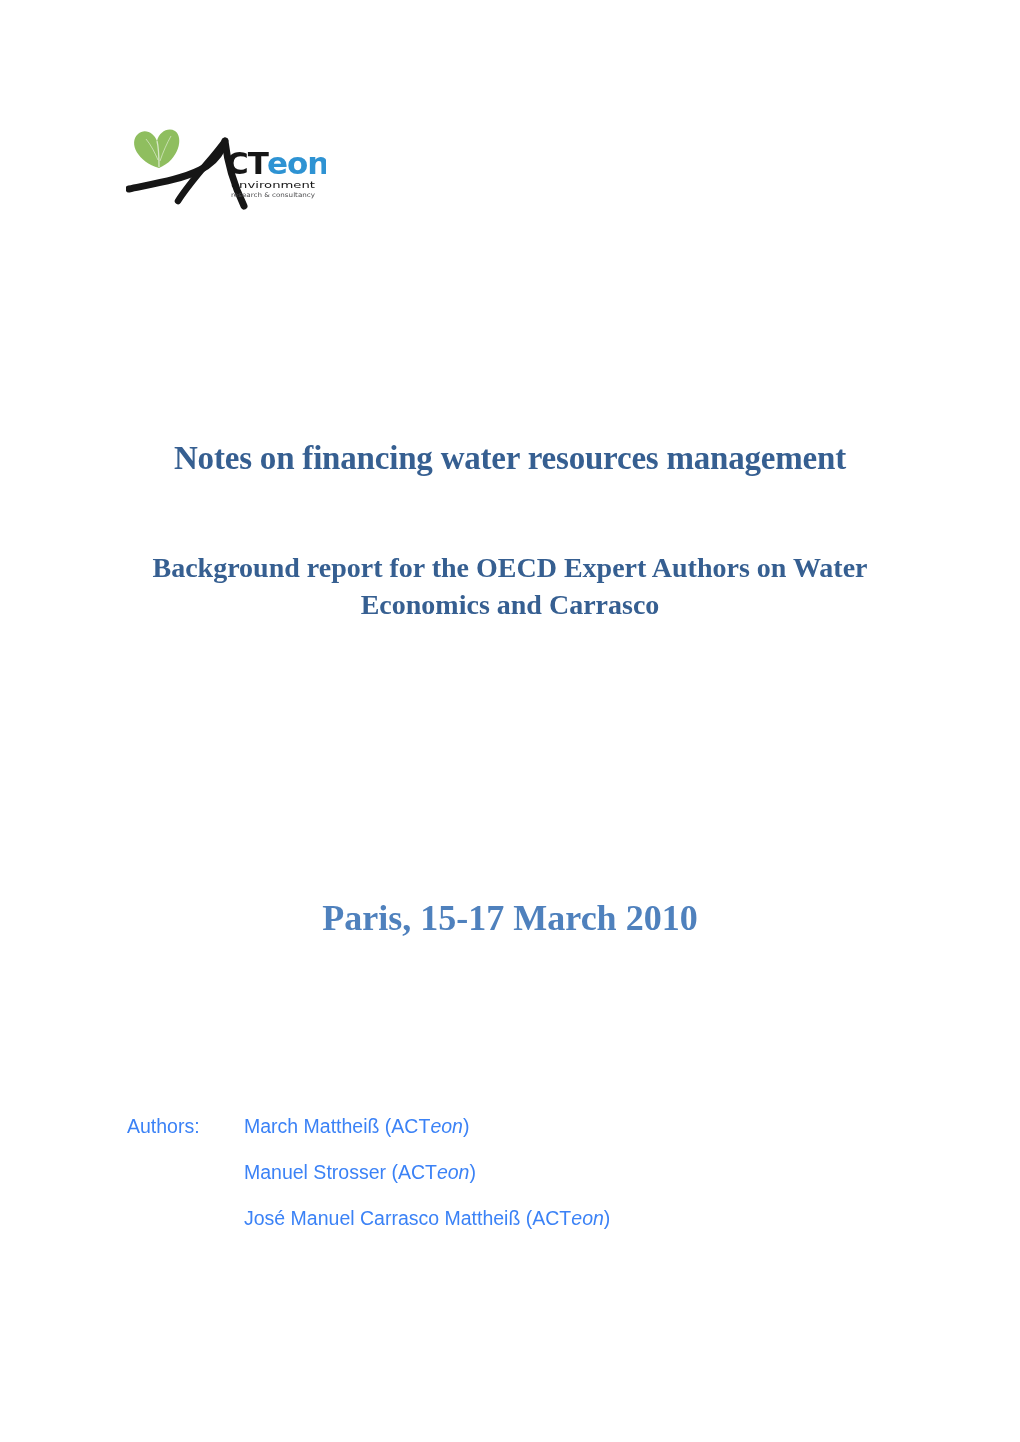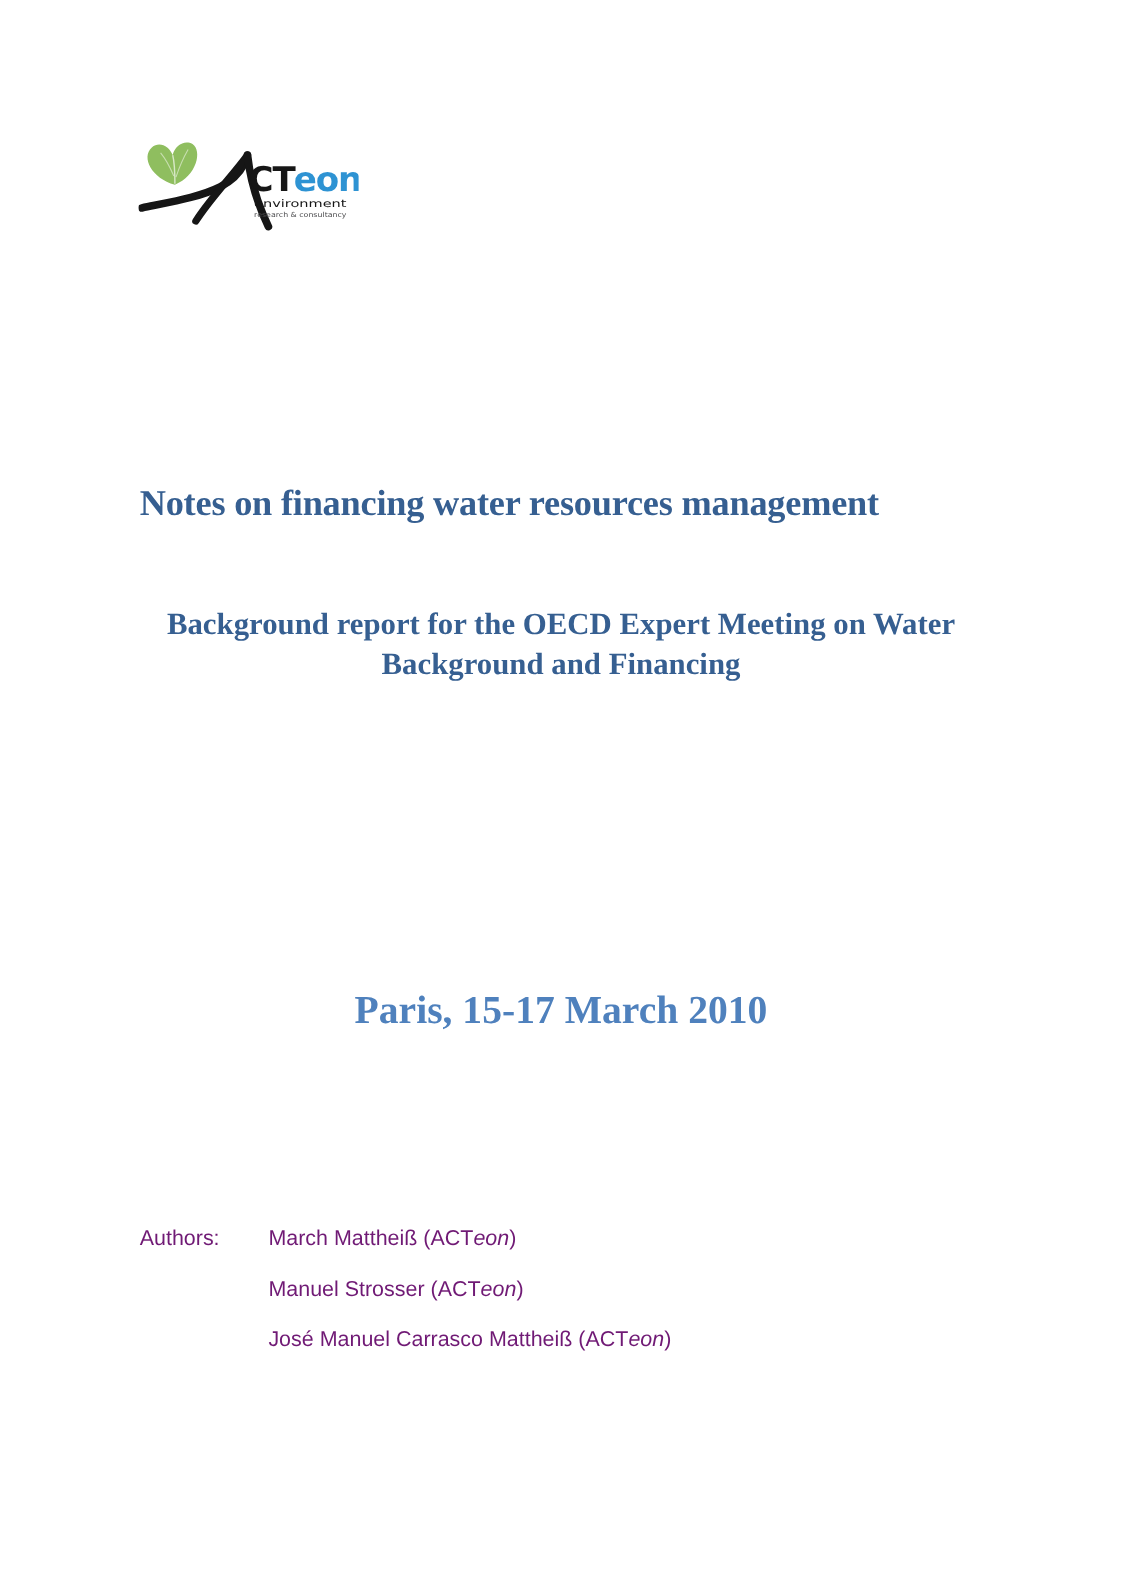--- a/index.html
+++ b/index.html
@@ -14,20 +14,21 @@
     font-family: "Liberation Sans", sans-serif;
   }
 
   
   .logo { position: absolute; left: 126px; top: 127px; width: 200px; height: 90px; }
 
   
   .doc-title {
     position: absolute;
     left: 127px; right: 127px; top: 438px;
+    text-align: center;
     font-family: "Liberation Serif", serif;
     font-weight: bold;
     font-size: 33px;
     line-height: 40px;
     color: #365f91;
     letter-spacing: -0.2px;
   }
   .doc-subtitle {
     position: absolute;
     left: 127px; right: 127px; top: 549px;
@@ -47,21 +48,21 @@
     font-weight: bold;
     font-size: 36px;
     color: #4f81bd;
   }
 
   
   .authors {
     position: absolute;
     left: 127px; top: 1114px;
     font-size: 19.5px;
-    color: #701a75;
+    color: #3b82f6;
     line-height: 24px;
   }
   .authors-row { display: flex; align-items: flex-start; height: 46px; }
   .authors-label { width: 117px; flex: 0 0 117px; }
   .author-name i { font-style: italic; }
 </style>
 </head>
 <body>
 
 <div class="page">
@@ -83,22 +84,22 @@
 
     <text x="100" y="47" font-family="DejaVu Sans, sans-serif" font-weight="bold" font-size="31" letter-spacing="-1" fill="#161616">CT</text>
     <text x="141" y="47" font-family="DejaVu Sans, sans-serif" font-weight="bold" font-size="31" letter-spacing="-1" fill="#2e93d3">eon</text>
     <text x="105" y="61" font-family="DejaVu Sans, sans-serif" font-size="9.5" fill="#161616" textLength="84" lengthAdjust="spacingAndGlyphs">environment</text>
     <text x="105" y="70" font-family="DejaVu Sans, sans-serif" font-size="6.3" fill="#4d4d4f" textLength="84" lengthAdjust="spacingAndGlyphs">research &amp; consultancy</text>
   </svg>
 
   <h1 class="doc-title">Notes on financing water resources management</h1>
 
   <h2 class="doc-subtitle">
-    <span>Background report for the OECD Expert Meeting on Water</span>
-    <span>Background and Financing</span>
+    <span>Background report for the OECD Expert Authors on Water</span>
+    <span>Economics and Carrasco</span>
   </h2>
 
   <div class="event-line">Paris, 15-17 March 2010</div>
 
   <div class="authors">
     <div class="authors-row">
       <span class="authors-label">Authors:</span>
       <span class="author-name"><span>March Mattheiß (ACT</span><i>eon</i><span>)</span></span>
     </div>
     <div class="authors-row">

